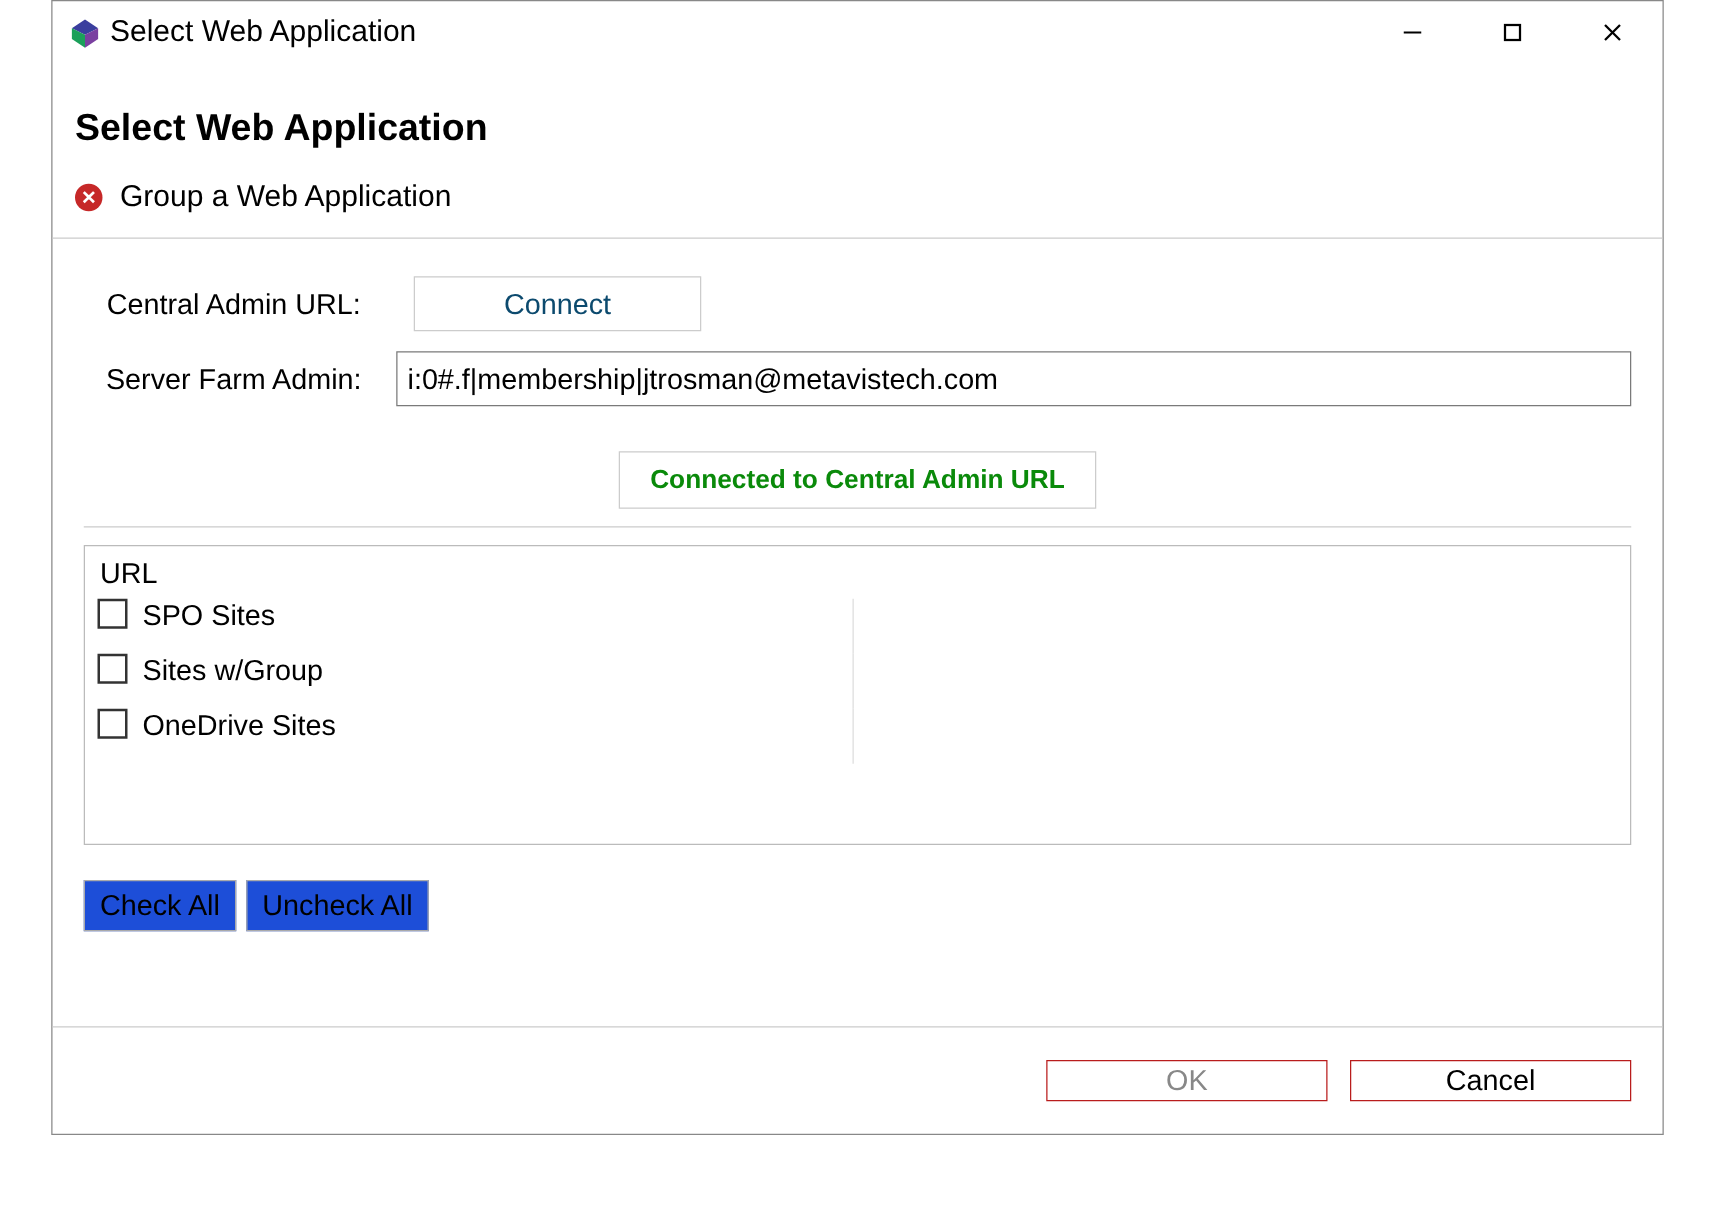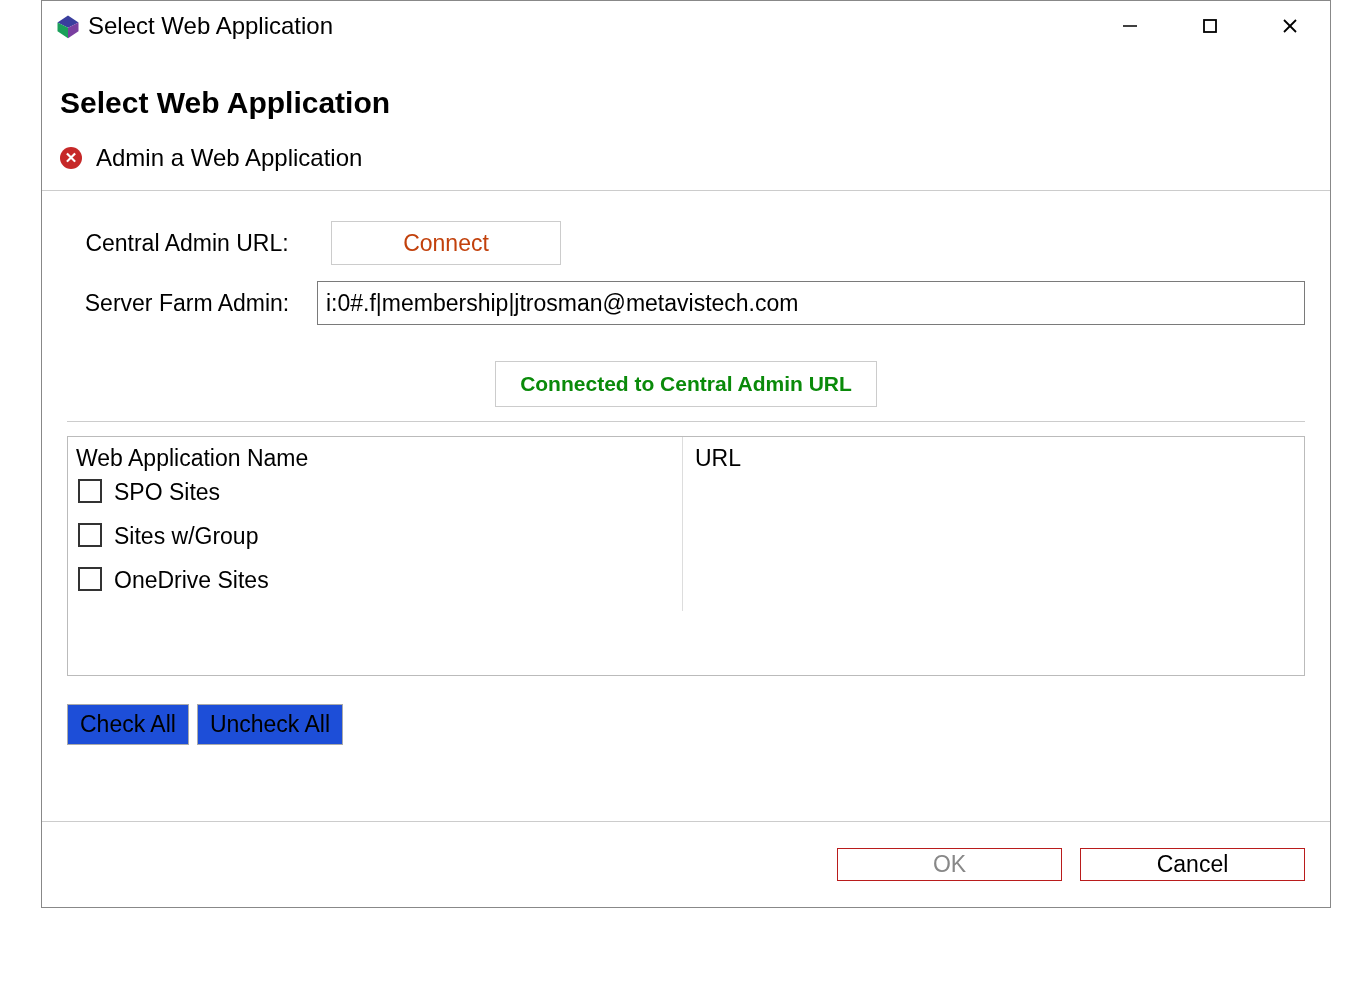--- a/index.html
+++ b/index.html
@@ -106,21 +106,21 @@
     border: 1px solid #7a7a7a;
     outline: none;
   }
   .text-input.focus {
     border: 1px solid #0078d4;
   }
   .connect-btn {
     width: 230px;
     height: 44px;
     font-size: 23px;
-    color: #c2410c;
+    color: #0c4a6e;
     background: #fff;
     border: 1px solid #ccc;
     margin-left: 14px;
   }
   .status-badge {
     display: inline-block;
     margin: 20px auto 0 auto;
     border: 1px solid #ccc;
     padding: 10px 24px;
     font-size: 21px;
@@ -217,21 +217,21 @@
             <line x1="14" y1="2" x2="2" y2="14" stroke="#000" stroke-width="1.8"></line>
           </svg>
       </div>
     </div>
   </div>
 
   <div class="header-area">
     <h1>Select Web Application</h1>
     <div class="subtitle-row">
       <span class="error-icon">✕</span>
-      <span>Admin a Web Application</span>
+      <span>Group a Web Application</span>
     </div>
   </div>
 
   <div class="divider"></div>
 
   <div class="content">
 
     <div class="form-row">
       <div class="form-label">Central Admin URL:</div>
       <button class="connect-btn">Connect</button>
@@ -243,21 +243,20 @@
     </div>
 
     <div class="status-row">
       <span class="status-badge">Connected to Central Admin URL</span>
     </div>
 
     <div class="table-divider"></div>
 
     <div class="table-box">
       <div class="table-header">
-        <div class="col-name">Web Application Name</div>
         <div class="col-url">URL</div>
       </div>
       <div class="table-body">
         <div class="table-row">
           <div class="col-name">
             <span class="chk"></span>
             <span>SPO Sites</span>
           </div>
           <div class="col-url"></div>
         </div>

